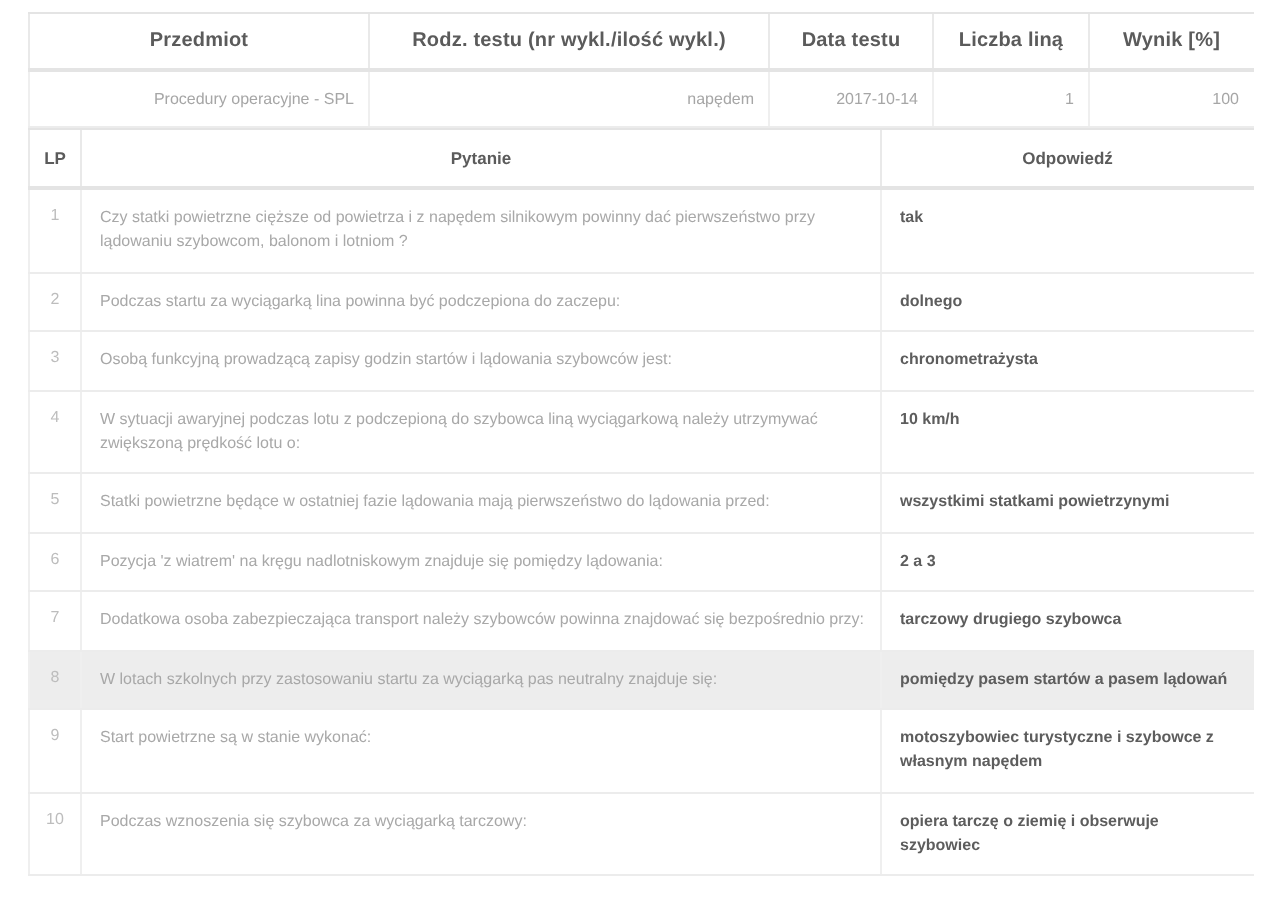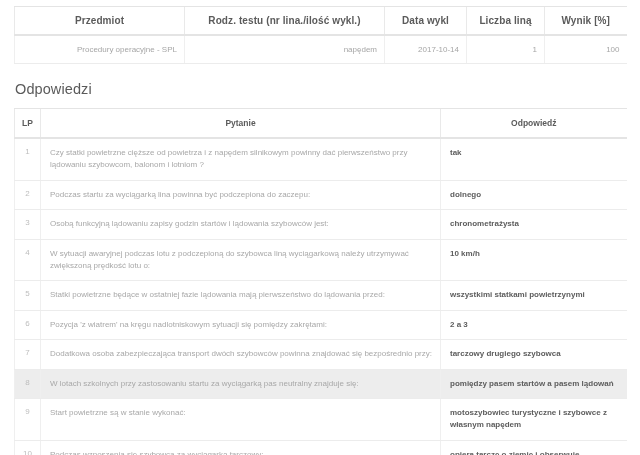--- a/index.html
+++ b/index.html
@@ -127,38 +127,37 @@
     <colgroup>
       <col class="col-przedmiot">
         <col class="col-rodzaj">
         <col class="col-data">
       <col class="col-liczba">
         <col class="col-wynik">
     </colgroup>
     <thead>
       <tr>
         <th>Przedmiot</th>
-        <th>Rodz. testu (nr lina./ilość wykl.)</th>
-        <th>Data wykl</th>
+        <th>Rodz. testu (nr wykl./ilość wykl.)</th>
+        <th>Data testu</th>
         <th>Liczba liną</th>
         <th>Wynik [%]</th>
       </tr>
     </thead>
     <tbody>
       <tr>
         <td>Procedury operacyjne - SPL</td>
         <td>napędem</td>
         <td>2017-10-14</td>
         <td>1</td>
         <td>100</td>
       </tr>
     </tbody>
   </table>
 
-  <h2 class="section-title">Odpowiedzi</h2>
 
   <table class="answers-table">
     <colgroup>
       <col class="col-lp">
         <col class="col-pytanie">
         <col class="col-odp">
     </colgroup>
     <thead>
       <tr>
         <th>LP</th>
@@ -172,41 +171,41 @@
         <td class="cell-q">Czy statki powietrzne cięższe od powietrza i z napędem silnikowym powinny dać pierwszeństwo przy lądowaniu szybowcom, balonom i lotniom ?</td>
         <td class="cell-a">tak</td>
       </tr>
       <tr>
         <td class="cell-lp">2</td>
         <td class="cell-q">Podczas startu za wyciągarką lina powinna być podczepiona do zaczepu:</td>
         <td class="cell-a">dolnego</td>
       </tr>
       <tr>
         <td class="cell-lp">3</td>
-        <td class="cell-q">Osobą funkcyjną lądowaniu zapisy godzin startów i lądowania szybowców jest:</td>
+        <td class="cell-q">Osobą funkcyjną prowadzącą zapisy godzin startów i lądowania szybowców jest:</td>
         <td class="cell-a">chronometrażysta</td>
       </tr>
       <tr>
         <td class="cell-lp">4</td>
         <td class="cell-q">W sytuacji awaryjnej podczas lotu z podczepioną do szybowca liną wyciągarkową należy utrzymywać zwiększoną prędkość lotu o:</td>
         <td class="cell-a">10 km/h</td>
       </tr>
       <tr>
         <td class="cell-lp">5</td>
         <td class="cell-q">Statki powietrzne będące w ostatniej fazie lądowania mają pierwszeństwo do lądowania przed:</td>
         <td class="cell-a">wszystkimi statkami powietrzynymi</td>
       </tr>
       <tr>
         <td class="cell-lp">6</td>
-        <td class="cell-q">Pozycja 'z wiatrem' na kręgu nadlotniskowym sytuacji się pomiędzy zakrętami:</td>
+        <td class="cell-q">Pozycja 'z wiatrem' na kręgu nadlotniskowym znajduje się pomiędzy lądowania:</td>
         <td class="cell-a">2 a 3</td>
       </tr>
       <tr>
         <td class="cell-lp">7</td>
-        <td class="cell-q">Dodatkowa osoba zabezpieczająca transport dwóch szybowców powinna znajdować się bezpośrednio przy:</td>
+        <td class="cell-q">Dodatkowa osoba zabezpieczająca transport należy szybowców powinna znajdować się bezpośrednio przy:</td>
         <td class="cell-a">tarczowy drugiego szybowca</td>
       </tr>
       <tr class="row-hover">
         <td class="cell-lp">8</td>
         <td class="cell-q">W lotach szkolnych przy zastosowaniu startu za wyciągarką pas neutralny znajduje się:</td>
         <td class="cell-a">pomiędzy pasem startów a pasem lądowań</td>
       </tr>
       <tr>
         <td class="cell-lp">9</td>
         <td class="cell-q">Start powietrzne są w stanie wykonać:</td>

